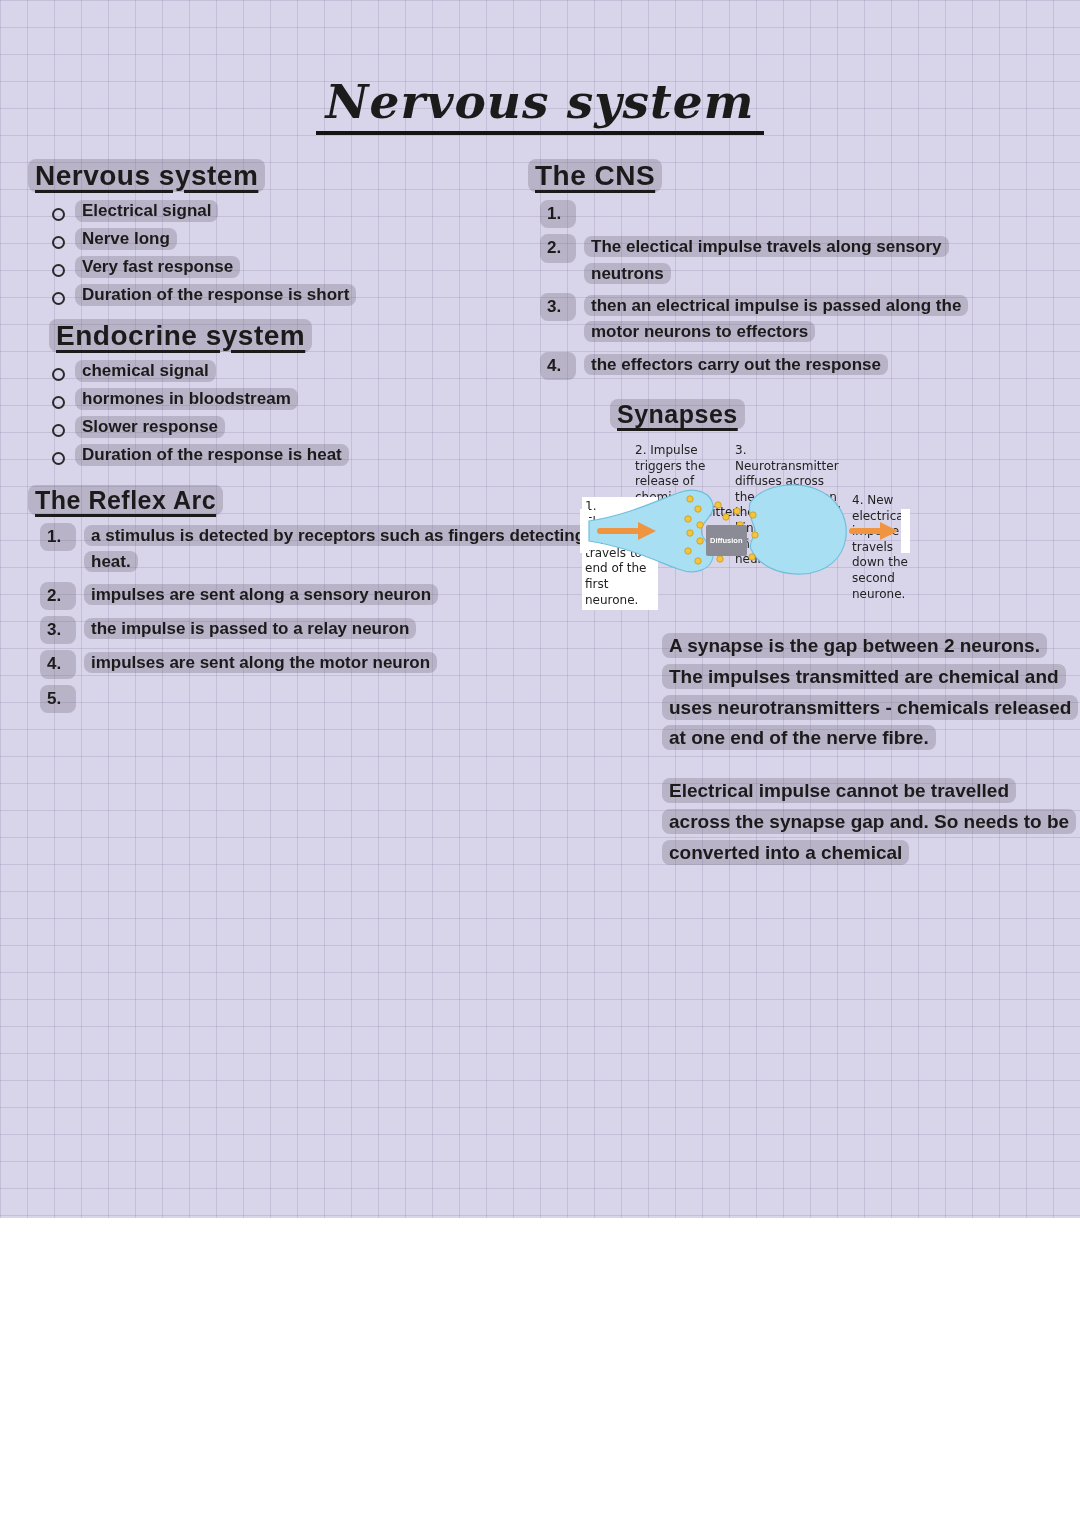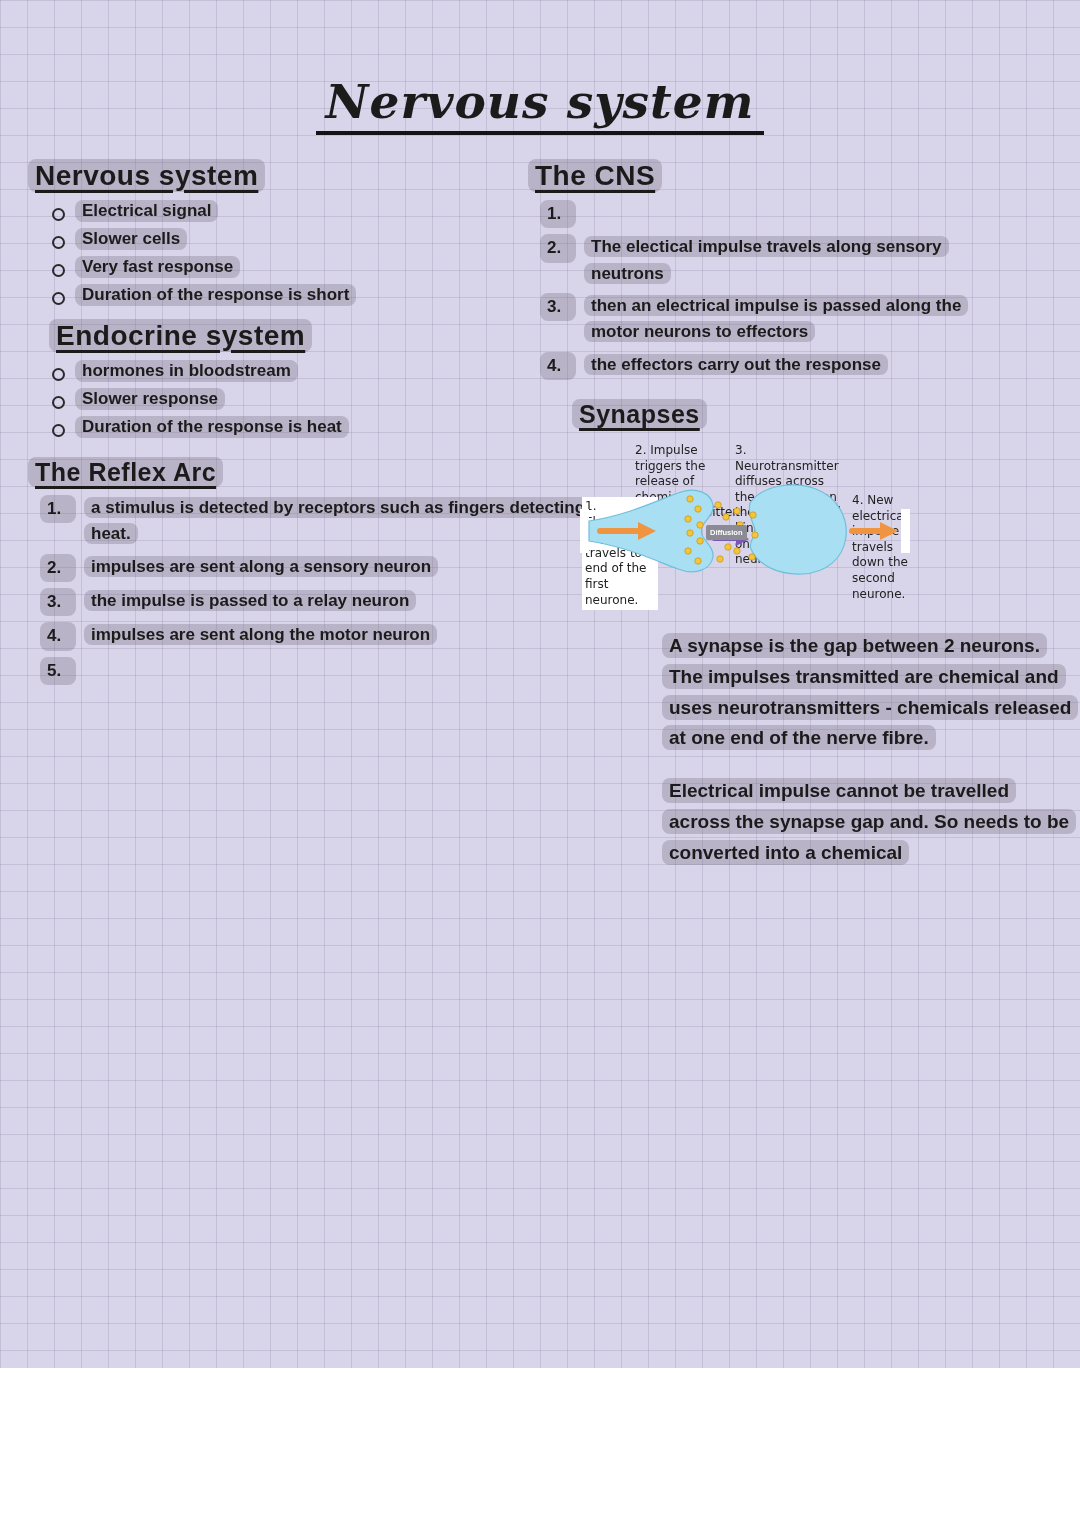--- a/index.html
+++ b/index.html
@@ -1,18 +1,18 @@
 <!DOCTYPE html>
 <html><head>
 <meta charset="utf-8">
 <style>
   html,body { margin:0; padding:0; }
   .page {
     position:relative;
-    width:1080px; height:1368px;
+    width:1080px; height:1218px;
     background-color:#d8d4e9;
     background-image:
       linear-gradient(to right, rgba(125,117,155,0.22) 1px, transparent 1px),
       linear-gradient(to bottom, rgba(125,117,155,0.22) 1px, transparent 1px);
     background-size:27px 27px;
     font-family:"Liberation Sans","DejaVu Sans",sans-serif;
     font-weight:700;
     color:#1b1b1b;
     overflow:hidden;
   }
@@ -60,21 +60,21 @@
   .dlabel {
     position:absolute;
     font-family:"DejaVu Sans",sans-serif; font-weight:400;
     font-size:12px; line-height:1.3; color:#222;
   }
   .dlabel.boxed { background:#ffffff; padding:2px 3px; }
   .diffusion-label {
     position:absolute; left:126px; top:86px;
     background:#8b8b95; color:#ffffff;
     font-size:7.5px; font-weight:700;
-    padding:3px 4px; border-radius:2px;
+    padding:11px 4px; border-radius:2px;
   }
   .syn-p { margin:22px 0 0 134px; width:412px; font-size:19px; line-height:1.62; }
   .syn-p .hl { padding:2px 7px; }
 </style>
 </head>
 <body>
 
 <div class="page">
 
   <div class="title">
@@ -85,38 +85,42 @@
 
     <section>
       <h2 class="heading"><span class="hl u">Nervous system</span></h2>
       <ul class="bullets">
         <li>
             <span class="ring"></span>
             <span class="hl">Electrical signal</span>
           </li>
         <li>
             <span class="ring"></span>
-            <span class="hl">Slower cells</span>
+            <span class="hl">Nerve long</span>
           </li>
         <li>
             <span class="ring"></span>
             <span class="hl">Very fast response</span>
           </li>
         <li>
             <span class="ring"></span>
             <span class="hl">Duration of the response is short</span>
           </li>
       </ul>
     </section>
 
     <section>
       <h2 class="heading mt1"><span class="hl u">Endocrine system</span></h2>
       <ul class="bullets">
         <li>
             <span class="ring"></span>
+            <span class="hl">chemical signal</span>
+          </li>
+        <li>
+            <span class="ring"></span>
             <span class="hl">hormones in bloodstream</span>
           </li>
         <li>
             <span class="ring"></span>
             <span class="hl">Slower response</span>
           </li>
         <li>
             <span class="ring"></span>
             <span class="hl">Duration of the response is heat</span>
           </li>
@@ -167,21 +171,21 @@
             <span class="txt"><span class="hl">then an electrical impulse is passed along the motor neurons to effectors</span></span>
           </li>
         <li>
             <span class="num hl">4.</span>
             <span class="txt"><span class="hl">the effectors carry out the response</span></span>
           </li>
       </ol>
     </section>
 
     <section>
-      <h2 class="heading sub mt2" style="padding-left:44px;"><span class="hl u">Synapses</span></h2>
+      <h2 class="heading sub mt2" style="margin-left:38px;padding-left:44px;"><span class="hl u">Synapses</span></h2>
 
       <div class="diagram">
         <div class="dlabel" style="left:55px; top:4px; width:82px;">2. Impulse triggers the release of chemical neurotransmitter.</div>
         <div class="dlabel" style="left:155px; top:4px; width:112px;">3. Neurotransmitter diffuses across the gap between the neurones and binds to receptors on second neurone.</div>
         <div class="dlabel boxed" style="left:2px; top:58px; width:70px;">1. Electrical impulse travels to end of the first neurone.</div>
         <div class="dlabel" style="left:272px; top:54px; width:70px;">4. New electrical impulse travels down the second neurone.</div>
 
         <svg width="330" height="125" viewBox="0 0 330 125">
           <rect x="0" y="40" width="9" height="44" fill="#ffffff"></rect>
           <rect x="321" y="40" width="9" height="44" fill="#ffffff"></rect>

